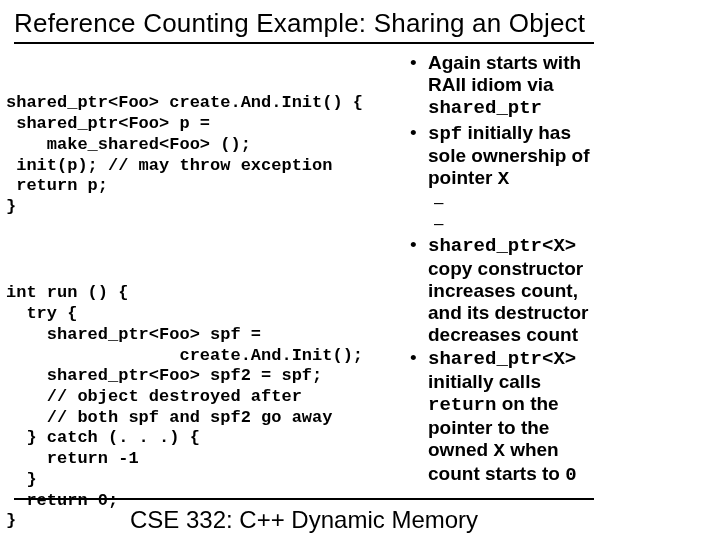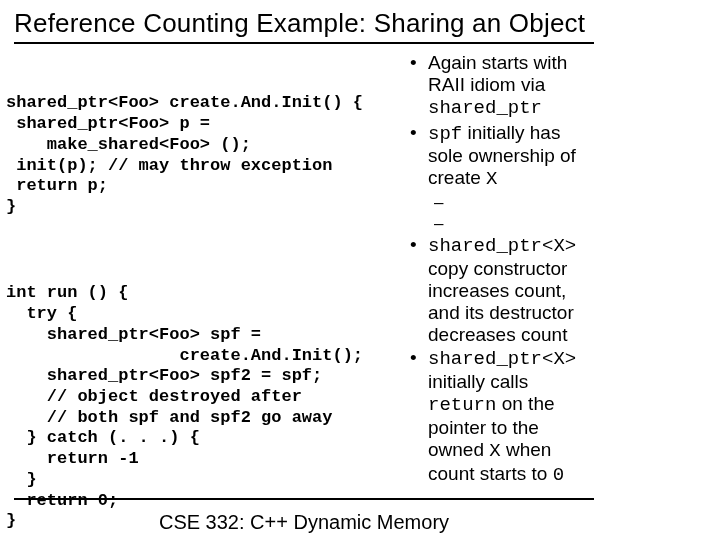--- a/index.html
+++ b/index.html
@@ -58,20 +58,21 @@
     flex-direction: row;
     margin-bottom: 2px;
   }
   .bul .mk {
     width: 18px;
     flex: 0 0 18px;
     text-align: left;
   }
   .bul .tx {
     flex: 1 1 auto;
+    font-weight: bold;
   }
   .sub {
     display: flex;
     flex-direction: row;
     margin-bottom: 1px;
     font-size: 17px;
     padding-left: 24px;
   }
   .sub .mk {
     width: 16px;
@@ -91,21 +92,21 @@
     bottom: 32px;
     border: none;
     border-top: 2px solid #000;
   }
   .footer {
     position: absolute;
     left: 0;
     right: 0;
     bottom: 6px;
     text-align: center;
-    font-size: 20px;
+    font-size: 24px;
   }
 </style>
 </head>
 <body>
 
 <div class="slide">
 
   <div class="title">Reference Counting Example: Sharing an Object</div>
   <hr class="title-rule">
 
@@ -137,21 +138,21 @@
       <div class="bul">
         <div class="mk">•</div>
         <div class="tx">
           <span>Again starts with RAII idiom via </span><span class="mono">shared_ptr</span>
         </div>
       </div>
 
       <div class="bul">
         <div class="mk">•</div>
         <div class="tx">
-          <span class="mono">spf</span><span> initially has sole ownership of create </span><span class="mono">X</span>
+          <span class="mono">spf</span><span> initially has sole ownership of pointer </span><span class="mono">X</span>
         </div>
       </div>
 
       <div class="sub">
         <div class="mk">–</div>
       </div>
 
       <div class="sub">
         <div class="mk">–</div>
       </div>

